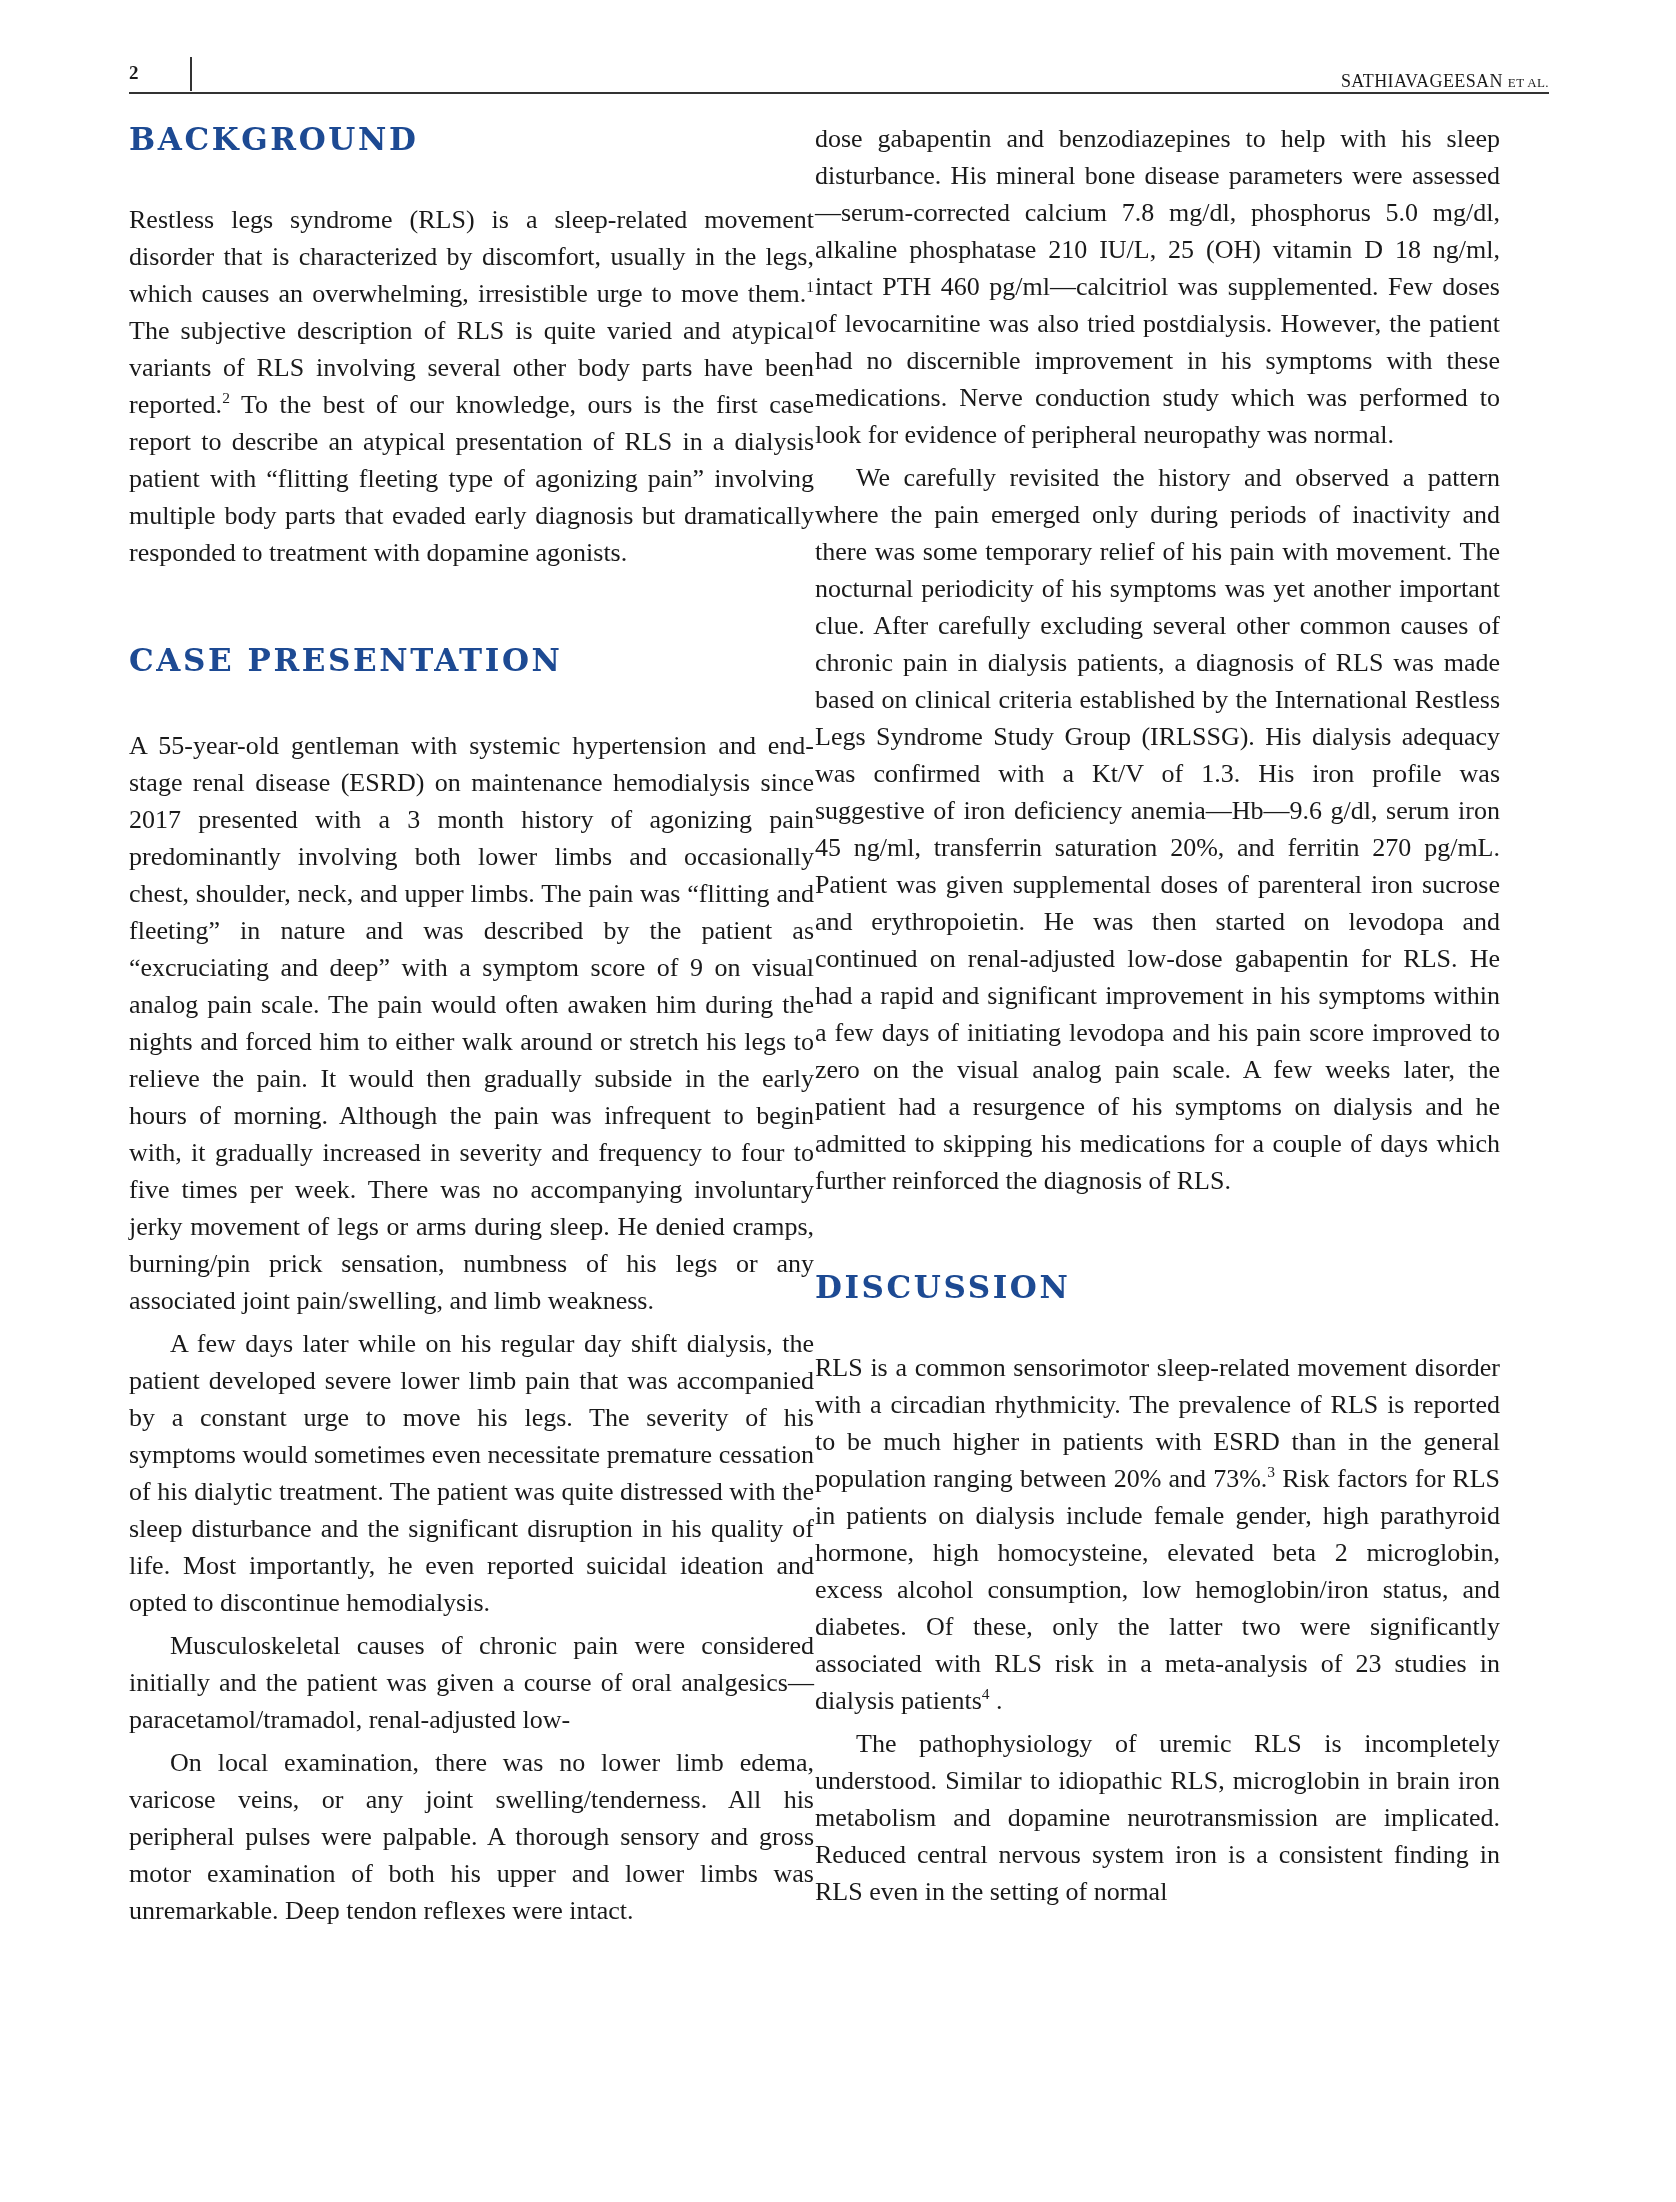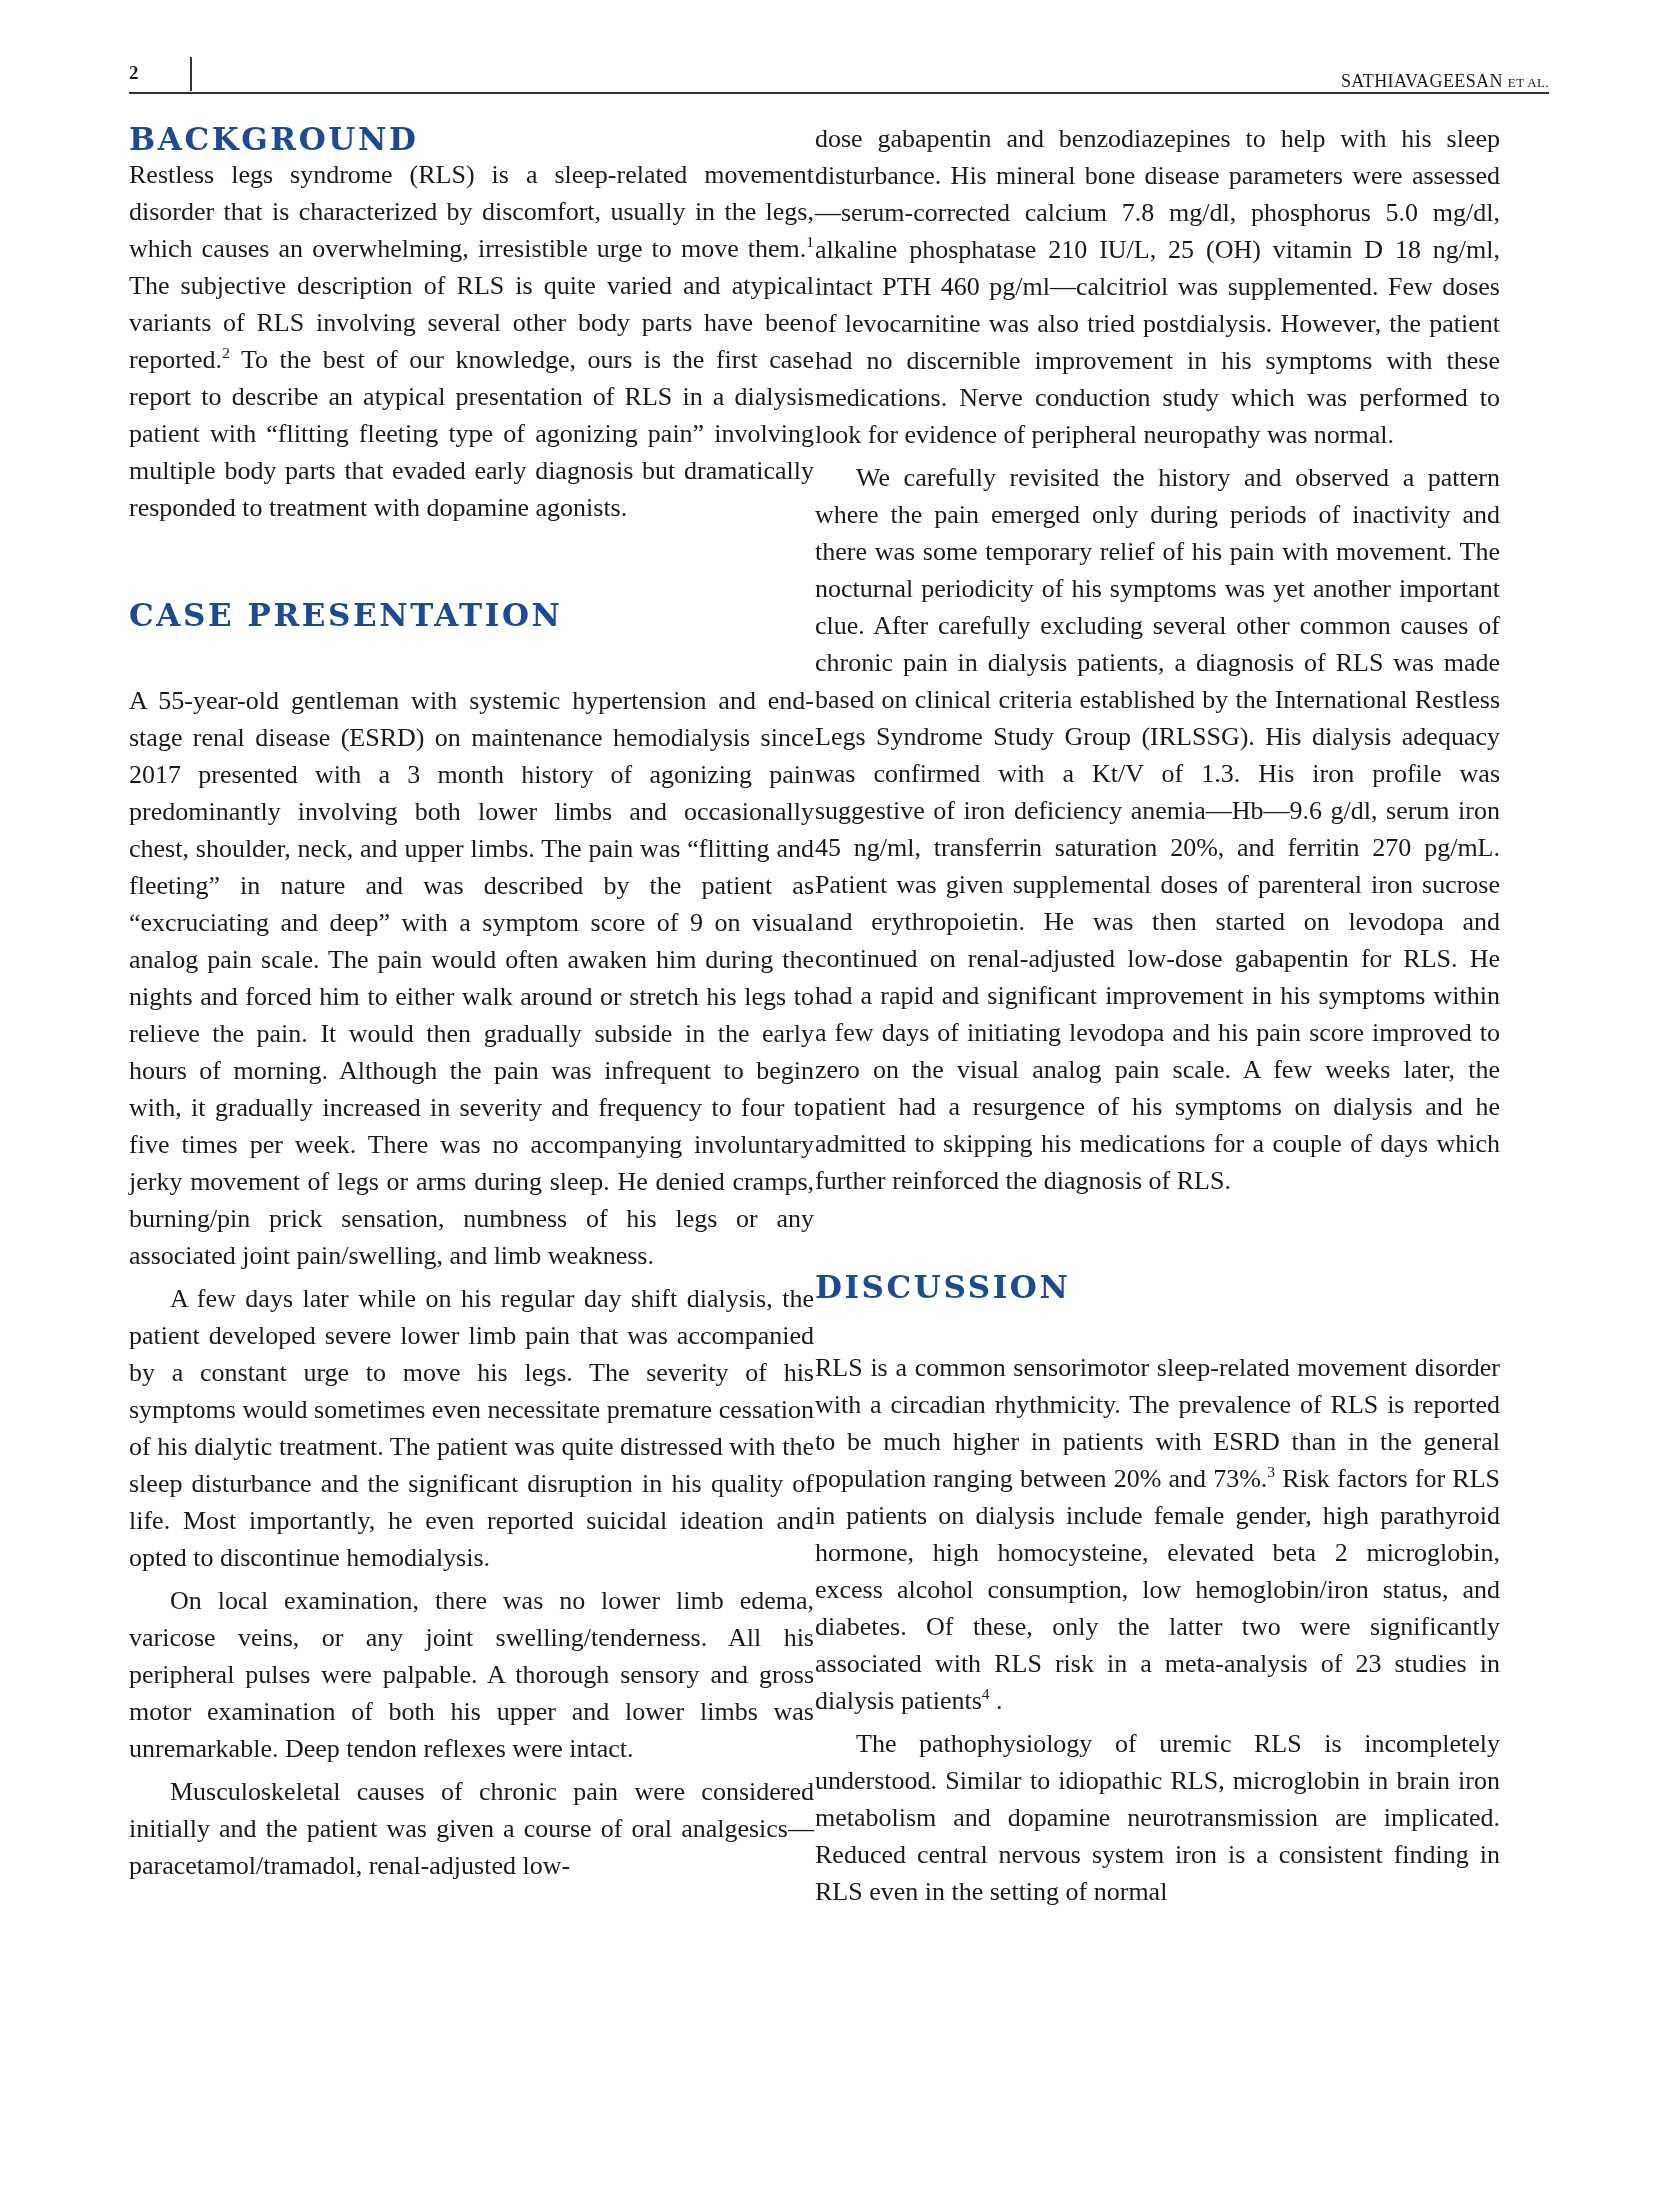--- a/index.html
+++ b/index.html
@@ -9,42 +9,42 @@
   .header-tick { position: absolute; left: 61px; top: 5.2px; width: 1.7px; height: 34px; background: #333; }
   .running-head { position: absolute; right: 0; top: 19px; font-size: 18px; letter-spacing: 0.4px; }
   .running-head .sc { font-size: 13px; }
   .col { position: absolute; top: 120px; width: 685px; }
   .col-left { left: 129px; }
   .col-right { left: 815px; }
   h2 { margin: 0; color: #1d4a93; font-size: 31px; font-weight: bold; letter-spacing: 2.6px; font-family: "DejaVu Serif", serif; line-height: 34px; }
   p { margin: 0; font-size: 26px; line-height: 37px; text-align: justify; hyphens: manual; }
   p.indent { text-indent: 41px; margin-top: 6px; }
   sup { font-size: 15.5px; line-height: 0; vertical-align: super; }
-  .sec-bg { margin-top: 1.7px; }
+  .sec-bg { margin-top: 1.7px; margin-bottom: 45px; }
   .sec-case { margin-top: 72px; margin-bottom: 50px; }
   .sec-disc { margin-top: 71px; margin-bottom: 45px; }
 </style>
 </head>
 <body>
 
 <div class="header">
   <span class="page-num">2</span>
   <span class="header-tick"></span>
   <span class="running-head"><span>SATHIAVAGEESAN</span> <span class="sc">ET AL.</span></span>
 </div>
 
 <div class="col col-left">
   <h2 class="sec-bg">BACKGROUND</h2>
   <p><span>Restless legs syndrome (RLS) is a sleep-related movement disorder that is characterized by discomfort, usually in the legs, which causes an overwhelming, irresistible urge to move them.</span><sup>1</sup><span> The subjective description of RLS is quite varied and atypical variants of RLS involving several other body parts have been reported.</span><sup>2</sup><span> To the best of our knowledge, ours is the first case report to describe an atypical presentation of RLS in a dialysis patient with “flitting fleeting type of agonizing pain” involving multi­ple body parts that evaded early diagnosis but dramati­cally responded to treatment with dopamine agonists.</span></p>
 
   <h2 class="sec-case">CASE PRESENTATION</h2>
   <p>A 55-year-old gentleman with systemic hypertension and end-stage renal disease (ESRD) on maintenance hemodi­alysis since 2017 presented with a 3 month history of ago­nizing pain predominantly involving both lower limbs and occasionally chest, shoulder, neck, and upper limbs. The pain was “flitting and fleeting” in nature and was described by the patient as “excruciating and deep” with a symptom score of 9 on visual analog pain scale. The pain would often awaken him during the nights and forced him to either walk around or stretch his legs to relieve the pain. It would then gradually subside in the early hours of morning. Although the pain was infre­quent to begin with, it gradually increased in severity and frequency to four to five times per week. There was no accompanying involuntary jerky movement of legs or arms during sleep. He denied cramps, burning/pin prick sensation, numbness of his legs or any associated joint pain/swelling, and limb weakness.</p>
   <p class="indent">A few days later while on his regular day shift dialy­sis, the patient developed severe lower limb pain that was accompanied by a constant urge to move his legs. The severity of his symptoms would sometimes even necessi­tate premature cessation of his dialytic treatment. The patient was quite distressed with the sleep disturbance and the significant disruption in his quality of life. Most importantly, he even reported suicidal ideation and opted to discontinue hemodialysis.</p>
+  <p class="indent">Musculoskeletal causes of chronic pain were consid­ered initially and the patient was given a course of oral analgesics—paracetamol/tramadol, renal-adjusted low-</p>
   <p class="indent">On local examination, there was no lower limb edema, varicose veins, or any joint swelling/tenderness. All his peripheral pulses were palpable. A thorough sen­sory and gross motor examination of both his upper and lower limbs was unremarkable. Deep tendon reflexes were intact.</p>
-  <p class="indent">Musculoskeletal causes of chronic pain were consid­ered initially and the patient was given a course of oral analgesics—paracetamol/tramadol, renal-adjusted low-</p>
 </div>
 
 <div class="col col-right">
   <p>dose gabapentin and benzodiazepines to help with his sleep disturbance. His mineral bone disease parameters were assessed—serum-corrected calcium 7.8 mg/dl, phosphorus 5.0 mg/dl, alkaline phosphatase 210 IU/L, 25 (OH) vitamin D 18 ng/ml, intact PTH 460 pg/ml—calcitriol was supplemented. Few doses of levocarnitine was also tried postdialysis. However, the patient had no discern­ible improvement in his symptoms with these medications. Nerve conduction study which was performed to look for evidence of peripheral neuropathy was normal.</p>
   <p class="indent">We carefully revisited the history and observed a pat­tern where the pain emerged only during periods of inac­tivity and there was some temporary relief of his pain with movement. The nocturnal periodicity of his symp­toms was yet another important clue. After carefully excluding several other common causes of chronic pain in dialysis patients, a diagnosis of RLS was made based on clinical criteria established by the International Rest­less Legs Syndrome Study Group (IRLSSG). His dialysis adequacy was confirmed with a Kt/V of 1.3. His iron pro­file was suggestive of iron deficiency anemia—Hb—9.6 g/dl, serum iron 45 ng/ml, transferrin saturation 20%, and ferritin 270 pg/mL. Patient was given supplemental doses of parenteral iron sucrose and erythropoietin. He was then started on levodopa and continued on renal-adjusted low-dose gabapentin for RLS. He had a rapid and significant improvement in his symptoms within a few days of initiating levodopa and his pain score improved to zero on the visual analog pain scale. A few weeks later, the patient had a resurgence of his symptoms on dialysis and he admitted to skipping his medications for a couple of days which further reinforced the diagno­sis of RLS.</p>
 
   <h2 class="sec-disc">DISCUSSION</h2>
   <p><span>RLS is a common sensorimotor sleep-related movement disorder with a circadian rhythmicity. The prevalence of RLS is reported to be much higher in patients with ESRD than in the general population ranging between 20% and 73%.</span><sup>3</sup><span> Risk factors for RLS in patients on dialysis include female gender, high parathyroid hormone, high homo­cysteine, elevated beta 2 microglobin, excess alcohol con­sumption, low hemoglobin/iron status, and diabetes. Of these, only the latter two were significantly associated with RLS risk in a meta-analysis of 23 studies in dialysis patients</span><sup>4</sup><span> .</span></p>
   <p class="indent">The pathophysiology of uremic RLS is incompletely understood. Similar to idiopathic RLS, microglobin in brain iron metabolism and dopamine neurotransmission are implicated. Reduced central nervous system iron is a consistent finding in RLS even in the setting of normal</p>
 </div>

